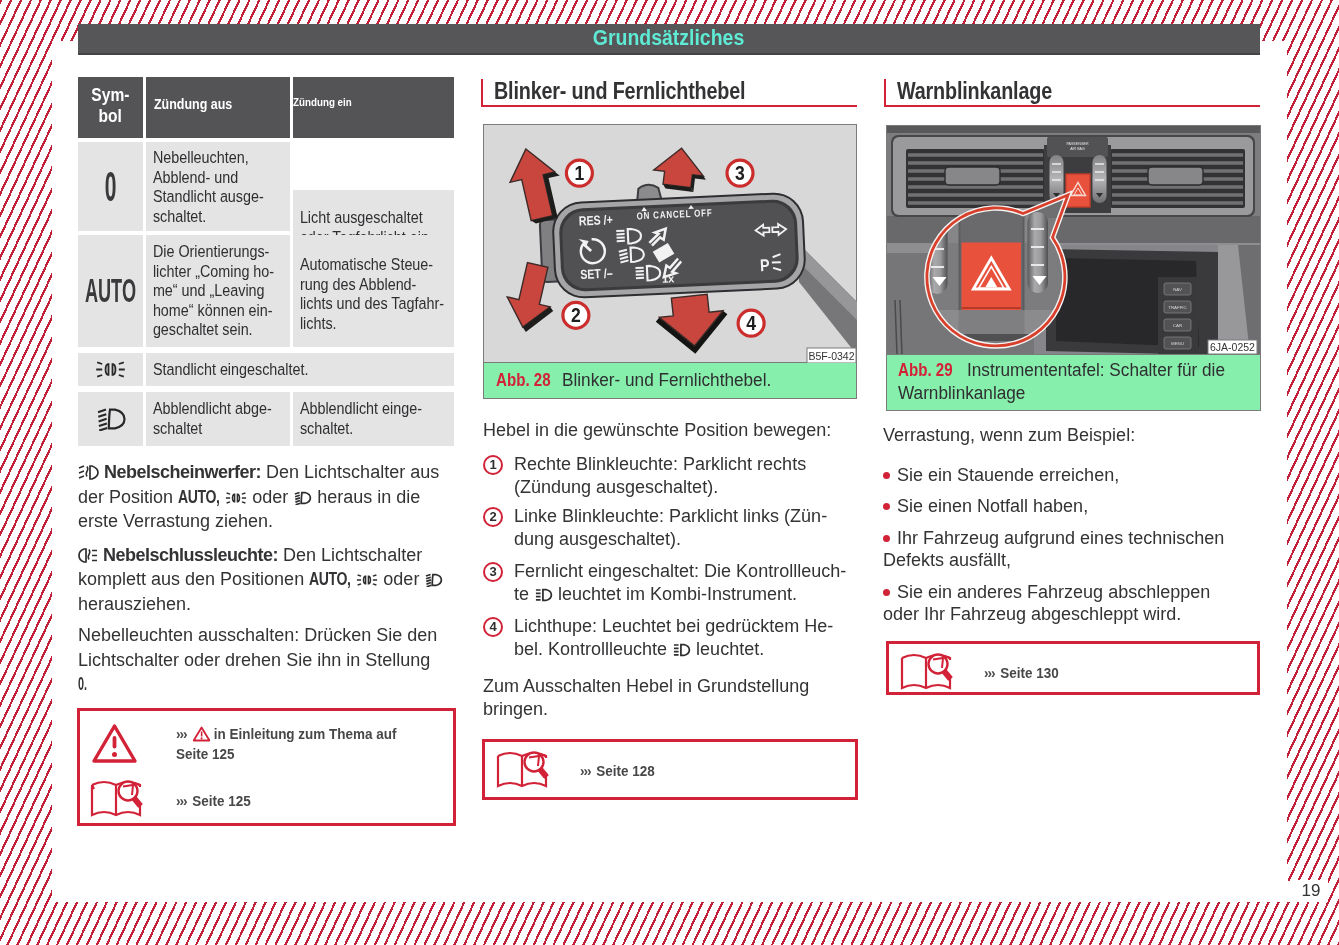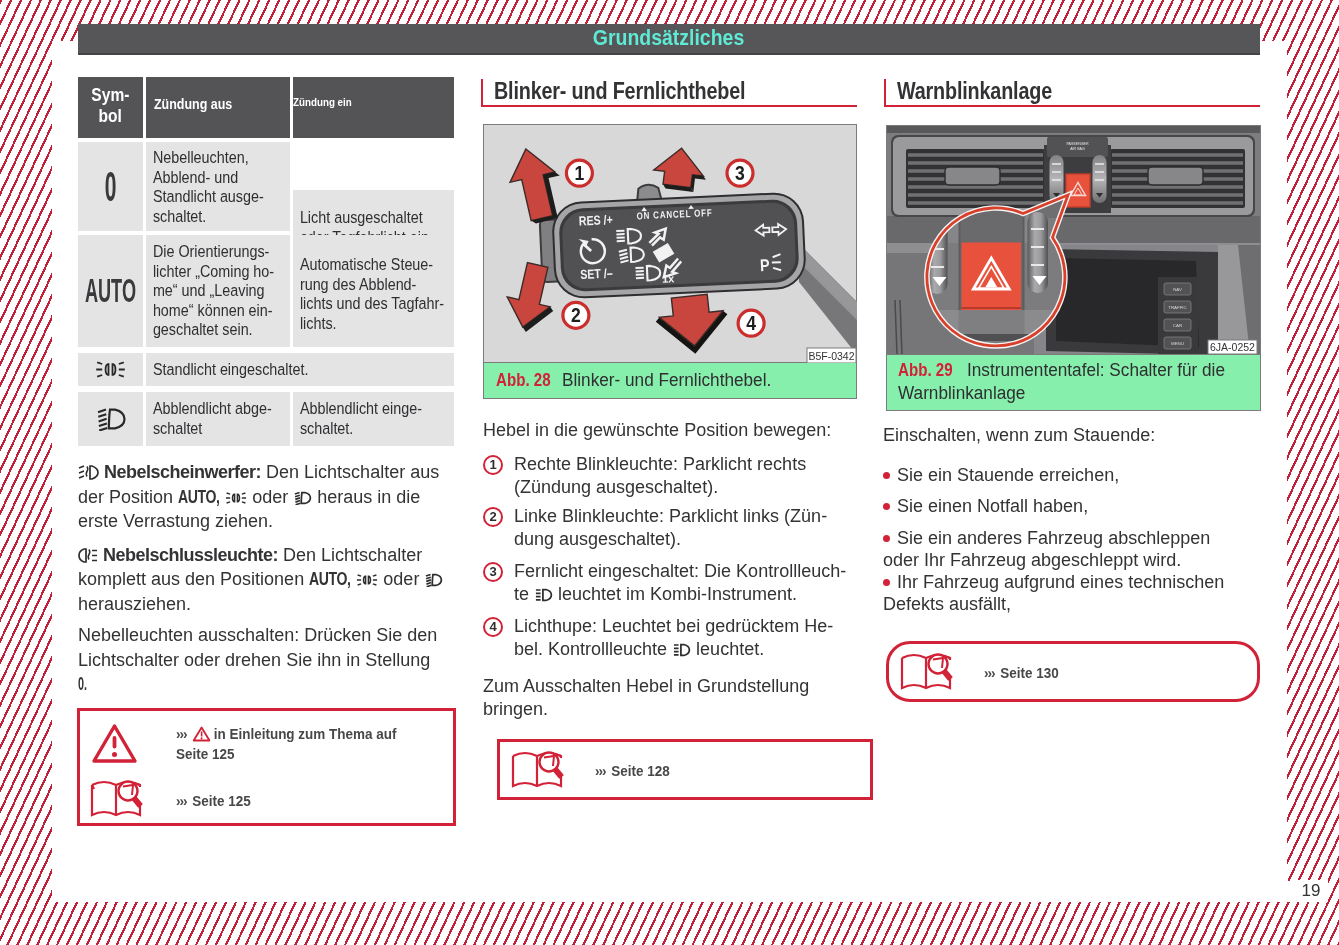--- a/index.html
+++ b/index.html
@@ -304,21 +304,21 @@
       </svg> leuchtet im Kombi-Instrument.</div>
   <div class="li"><span class="num">4</span>Lichthupe: Leuchtet bei gedrücktem He-<br>bel. Kontrollleuchte <svg width="19" height="14" viewBox="0 0 30 24" style="vertical-align:-2px;">
         <path d="M14,2.6 L19,2.6 C25.5,4.2 28.5,8 28.5,12 C28.5,16 25.5,19.8 19,21.4 L14,21.4 Z" fill="none" stroke="#2e2e30" stroke-width="3"></path>
         <g stroke="#2e2e30" stroke-width="2.9">
           <path d="M10,3.4 H2 M10,9.1 H2 M10,14.8 H2 M10,20.5 H2"></path>
         </g>
       </svg> leuchtet.</div>
   <p style="margin:14px 0 0 0;">Zum Ausschalten Hebel in Grundstellung<br>bringen.</p>
 </div>
 
-<div class="redbox" style="left:482px;top:739px;width:376px;height:61px;margin-left:15px;">
+<div class="redbox" style="left:482px;top:739px;width:376px;height:61px;">
   <svg width="59" height="41" viewBox="0 0 59 41" style="position:absolute;left:11px;top:8px;">
     <g fill="none" stroke="#d22237" stroke-width="2.2">
       <path d="M2,6 L2,36 C10,32 18,32 26,36 C34,32 42,32 50,36 L50,25"></path>
       <path d="M2,6 C10,2 18,2 26,6 L26,36"></path>
       <path d="M50,8 L50,6 C46,4 42,3.4 38,3.6"></path>
       <path d="M26,6 C34,2 42,2 50,6"></path>
     </g>
     <circle cx="38" cy="12" r="9.5" fill="#fff" stroke="#d22237" stroke-width="2.4"></circle>
     <path d="M33,7.5 L43,6 L42,16" fill="none" stroke="#d22237" stroke-width="2"></path>
     <rect x="44.2" y="17.5" width="6" height="11" rx="1" transform="rotate(-40 47 23)" fill="#d22237"></rect>
@@ -451,28 +451,28 @@
   <rect x="0.5" y="0.5" width="374" height="229" fill="none" stroke="#7b7b7d"></rect>
 </svg>
 <div style="box-sizing:border-box;width:375px;height:56px;border:1px solid #7b7b7d;border-top:none;background:#86efac;position:relative;">
   <span class="abb" style="left:11px;top:5px;">Abb. 29</span>
   <span class="capt" style="left:80px;top:5px;">Instrumententafel: Schalter für die</span>
   <span class="capt" style="left:11px;top:28px;">Warnblinkanlage</span>
 </div>
 </div>
 
 <div id="rpara" class="body-txt" style="position:absolute;left:883px;top:424px;width:395px;line-height:22px;">
-  <p style="margin:0 0 18px 0;">Einschalten, wenn zum Stauende:</p>
+  <p style="margin:0 0 18px 0;">Verrastung, wenn zum Beispiel:</p>
   <p style="margin:0 0 9px 0;"><span class="bullet"></span>Sie ein Stauende erreichen,</p>
   <p style="margin:0 0 10px 0;"><span class="bullet"></span>Sie einen Notfall haben,</p>
+  <p style="margin:0 0 10px 0;"><span class="bullet"></span>Ihr Fahrzeug aufgrund eines technischen<br>Defekts ausfällt,</p>
   <p style="margin:0;"><span class="bullet"></span>Sie ein anderes Fahrzeug abschleppen<br>oder Ihr Fahrzeug abgeschleppt wird.</p>
-  <p style="margin:0 0 10px 0;"><span class="bullet"></span>Ihr Fahrzeug aufgrund eines technischen<br>Defekts ausfällt,</p>
-</div>
-
-<div class="redbox" style="left:886px;top:641px;width:374px;height:61px;border-radius:24px;">
+</div>
+
+<div class="redbox" style="left:886px;top:641px;width:374px;height:54px;">
   <svg width="59" height="41" viewBox="0 0 59 41" style="position:absolute;left:11px;top:8px;">
     <g fill="none" stroke="#d22237" stroke-width="2.2">
       <path d="M2,6 L2,36 C10,32 18,32 26,36 C34,32 42,32 50,36 L50,25"></path>
       <path d="M2,6 C10,2 18,2 26,6 L26,36"></path>
       <path d="M50,8 L50,6 C46,4 42,3.4 38,3.6"></path>
       <path d="M26,6 C34,2 42,2 50,6"></path>
     </g>
     <circle cx="38" cy="12" r="9.5" fill="#fff" stroke="#d22237" stroke-width="2.4"></circle>
     <path d="M33,7.5 L43,6 L42,16" fill="none" stroke="#d22237" stroke-width="2"></path>
     <rect x="44.2" y="17.5" width="6" height="11" rx="1" transform="rotate(-40 47 23)" fill="#d22237"></rect>

